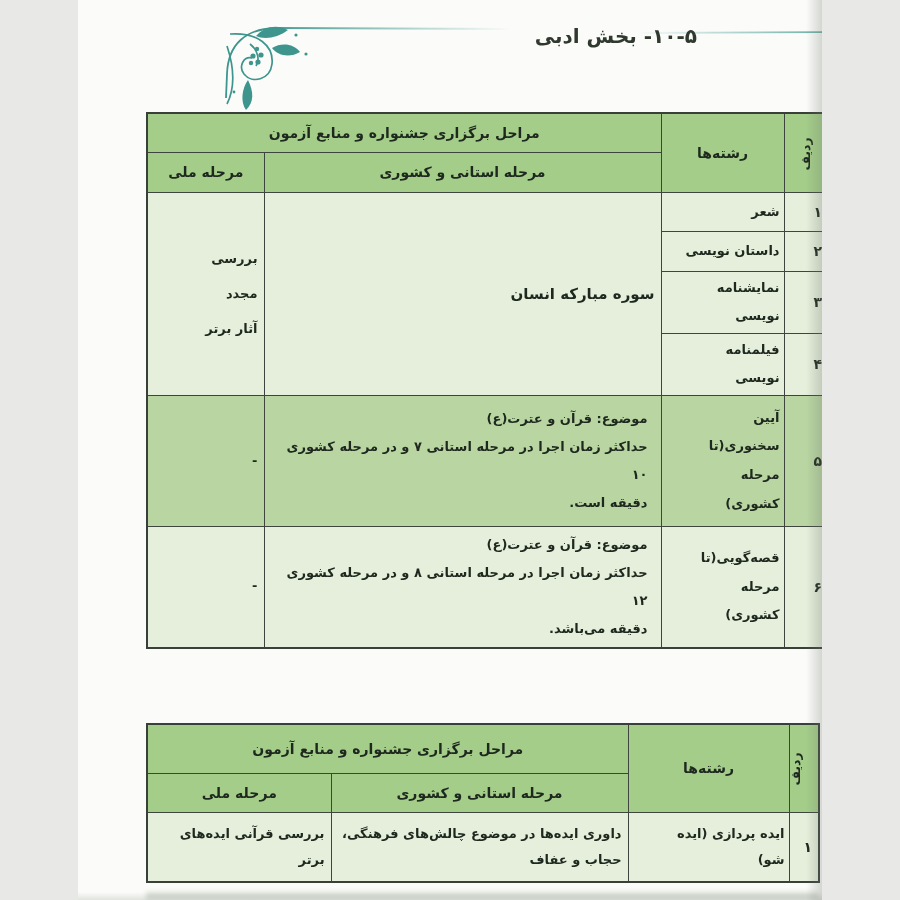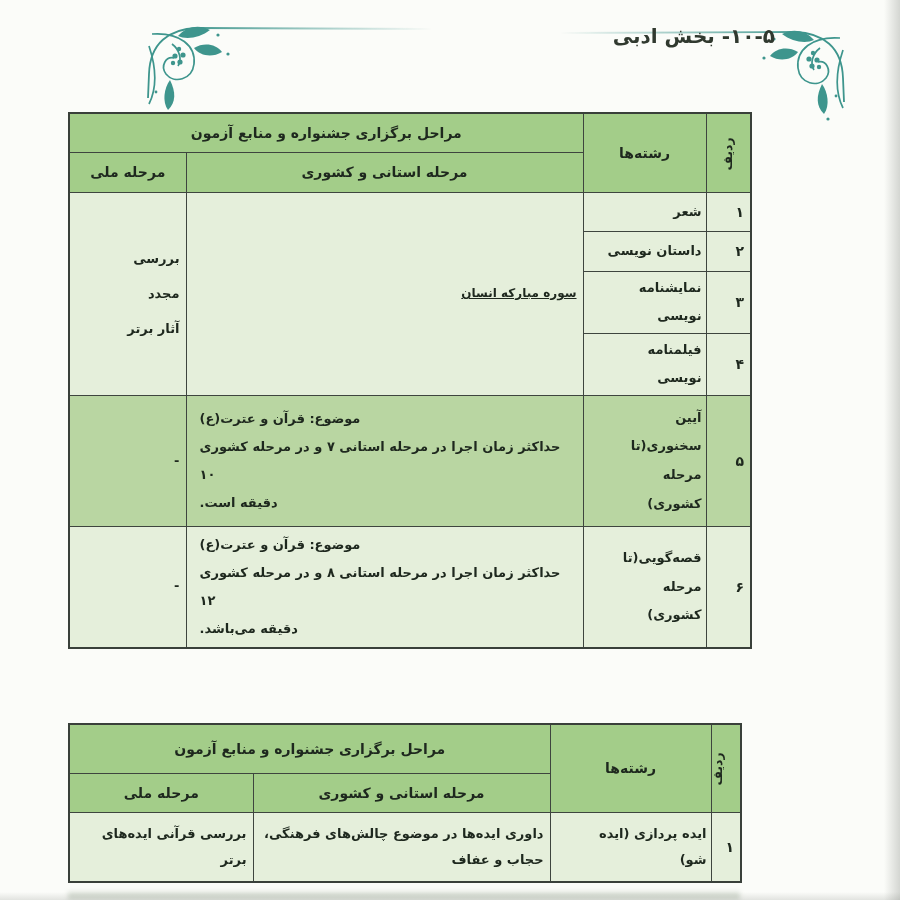--- a/index.html
+++ b/index.html
@@ -1,17 +1,17 @@
 <!DOCTYPE html>
 <html lang="fa"><head>
 <meta charset="utf-8">
 <style>
   html,body{margin:0;padding:0;background:#e8e8e6;}
   .page{
-    position:relative;width:900px;height:900px;margin:0 auto;
+    position:relative;width:744px;height:900px;margin:0 auto;
     background:#fbfcf9;overflow:hidden;
     font-family:"DejaVu Sans",sans-serif;
   }
   
   .edge-right{position:absolute;top:0;right:0;width:16px;height:100%;
     background:linear-gradient(to right,rgba(110,115,108,0) 0%,rgba(110,115,108,.28) 100%);}
   .edge-bottom{position:absolute;left:0;bottom:0;width:100%;height:8px;
     background:linear-gradient(to bottom,rgba(110,115,108,0),rgba(110,115,108,.18));}
   .next-row-smudge{position:absolute;left:68px;top:892px;width:672px;height:8px;
     background:#b9c4b4;opacity:.55;filter:blur(2.5px);}
@@ -32,26 +32,26 @@
     direction:rtl;font-weight:bold;color:#1e281e;}
   table.t1{left:68px;top:112px;width:682px;}
   table.t2{left:68px;top:723px;width:672px;}
   th,td{border:1.6px solid #3e453e;text-align:center;vertical-align:middle;
     padding:8px 6px;font-size:13px;line-height:1.6;overflow:hidden;}
   table{border:2px solid #39403a;}
   th{background:#a3cd89;font-size:14px;}
   td{background:#e5efdb;text-align:right;}
   tr.mid td{background:#b9d6a2;}
   .pre{white-space:pre-line;}
-  td.desc{text-align:left;padding:4px 13px;line-height:2.15;}
+  td.desc{text-align:right;padding:4px 13px;line-height:2.15;}
   td.field{line-height:2.2;padding:2px 4px;}
   td.no{font-size:14px;}
   th.vert span{display:inline-block;transform:rotate(-90deg);font-size:12.5px;white-space:nowrap;}
   td.merged-nat{line-height:2.7;}
-  td.merged-prov{font-size:12px;text-decoration:underline;}
+  td.merged-prov{font-size:15px;}
   table.t2 td{line-height:2.0;}
   
   .t1 tr.hr1{height:28px;} .t1 tr.hr2{height:31px;}
   .t1 tr.r1{height:30px;} .t1 tr.r2{height:29px;}
   .t1 tr.r3{height:60px;} .t1 tr.r4{height:60px;}
   .t1 tr.r5{height:131px;} .t1 tr.r6{height:95px;}
   
   .t2 tr.hr1{height:49px;} .t2 tr.hr2{height:35px;}
   .t2 tr.r1{height:69px;}
 </style>

